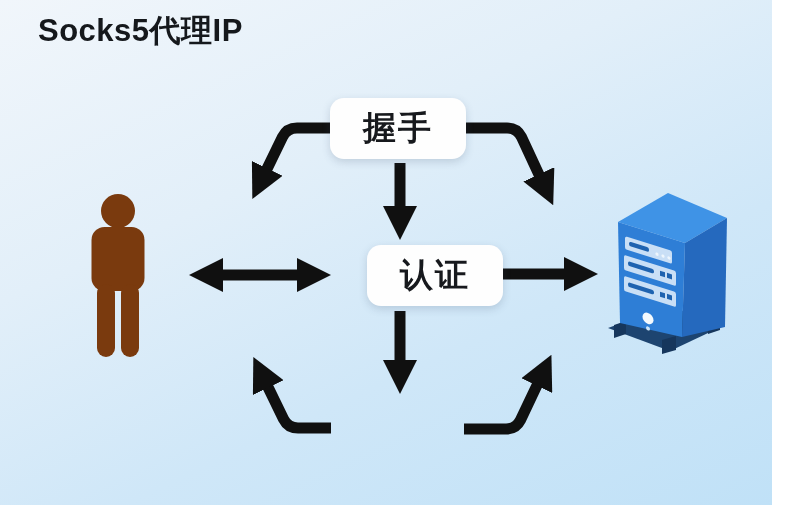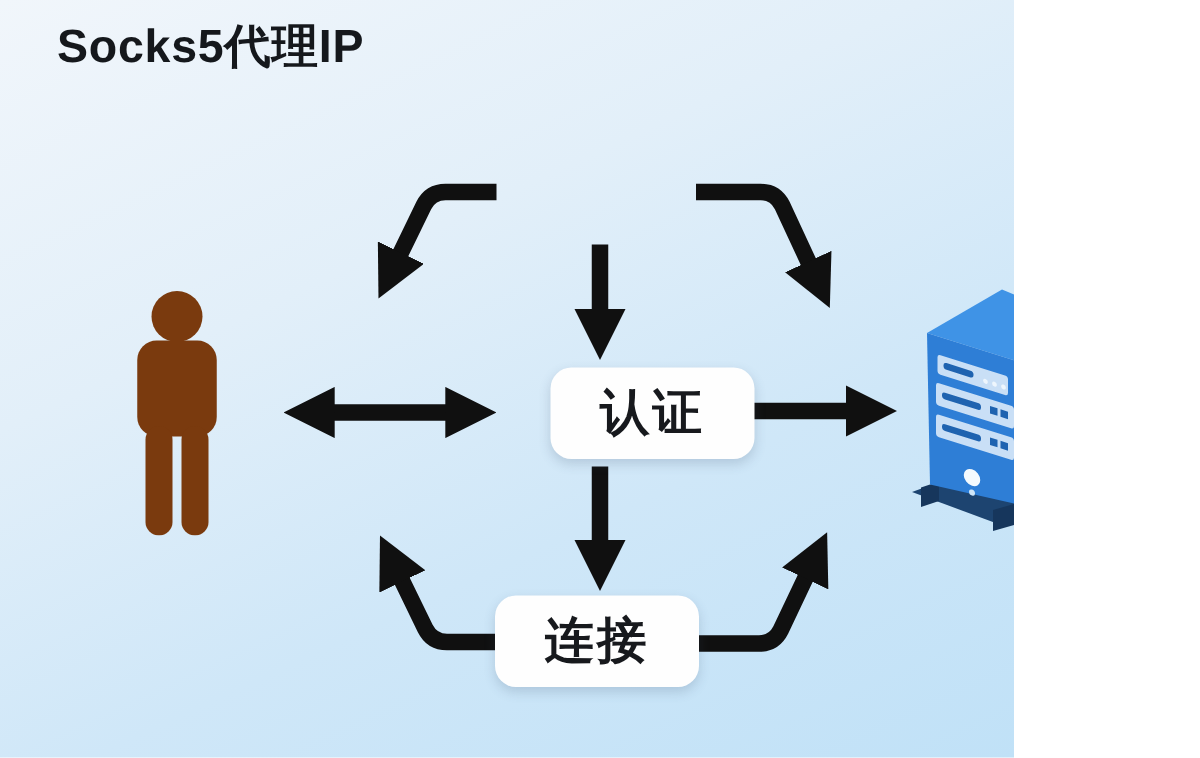--- a/index.html
+++ b/index.html
@@ -1,18 +1,18 @@
 <!DOCTYPE html>
 <html><head>
 <meta charset="utf-8">
 <style>
   html,body{margin:0;padding:0;}
   .stage{
     position:relative;
-    width:676px;height:505px;
+    width:772px;height:505px;
     overflow:hidden;
     background:linear-gradient(155deg,#f1f6fb 0%,#e2eff9 35%,#cfe7f8 65%,#c0e1f7 100%);
     font-family:"Liberation Sans","DejaVu Sans",sans-serif;
   }
   .title{
     position:absolute;left:38px;top:10px;
     font-size:31px;font-weight:bold;color:#15181c;
     letter-spacing:0.5px;margin:0;
   }
   .arrows{position:absolute;left:0;top:0;}
@@ -95,20 +95,20 @@
         <rect x="10" y="57" width="26" height="4.5" rx="2" fill="#1f63b0"></rect>
         <rect x="42" y="56.5" width="5" height="5" fill="#1f63b0"></rect>
         <rect x="49" y="56.5" width="5" height="5" fill="#1f63b0"></rect>
 
         <circle cx="30" cy="87" r="5.5" fill="#f4fafe"></circle>
         <circle cx="30" cy="97" r="2" fill="#cfe6f8"></circle>
       </g>
     </svg>
   </div>
 
+  <div class="node node-handshake">
+    <span>握手</span>
+  </div>
   <div class="node node-auth">
     <span>认证</span>
-  </div>
-  <div class="node node-connect">
-    <span>连接</span>
   </div>
 
 </div>
 
 </body></html>

